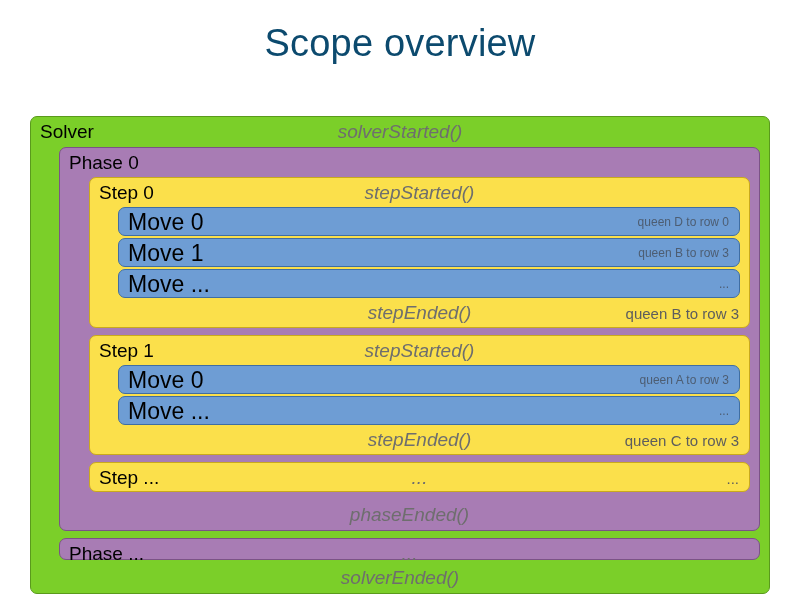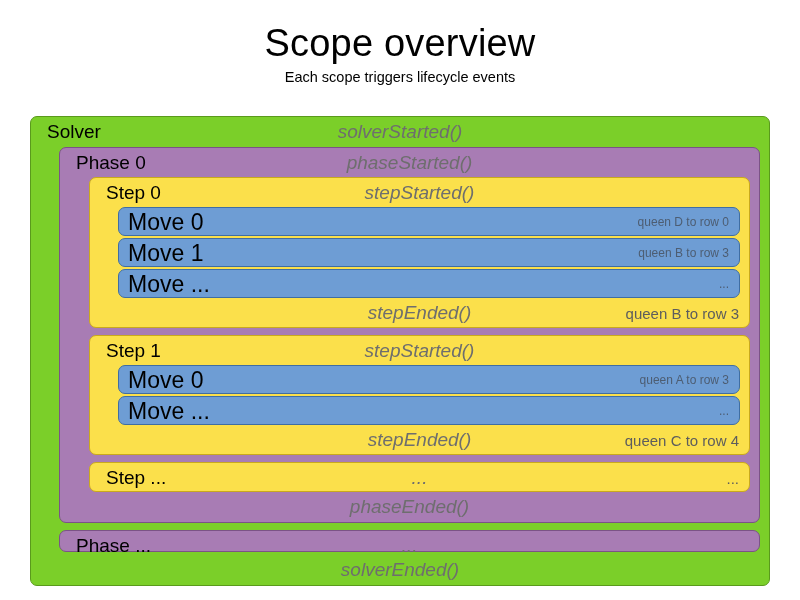--- a/index.html
+++ b/index.html
@@ -22,21 +22,21 @@
     box-sizing: border-box;
   }
 
   
   .heading {
     text-align: center;
     padding-top: 22px;
   }
   .title {
     font-size: 38px;
-    color: #000000;
+    color: #0c4a6e;
     line-height: 1.12;
     font-weight: normal;
     letter-spacing: 0.2px;
   }
   .subtitle {
     font-size: 14.5px;
     color: #000000;
     line-height: 1.2;
     margin-top: 4px;
   }
@@ -48,21 +48,21 @@
     border-radius: 7px;
     border: 1px solid rgba(0,0,0,0.45);
   }
 
   .scope > .scope-head {
     position: relative;
     height: 28px;
   }
   .scope-label {
     position: absolute;
-    left: 16px;
+    left: 9px;
     top: 50%;
     transform: translateY(-50%);
     font-size: 19px;
     color: #000000;
     white-space: nowrap;
   }
   .scope-event {
     position: absolute;
     left: 0;
     right: 0;
@@ -121,21 +121,21 @@
     margin-top: 7px;
     height: 22px;
   }
 
   
   .step {
     background: #fbe04b;
     border-color: #c9a91d;
     margin-bottom: 7px;
   }
-  .step:last-child { margin-bottom: 0; }
+  .step:last-child { margin-bottom: 8px; }
   .step > .scope-head { height: 29px; }
   .step > .scope-foot { height: 29px; }
   .step-body {
     padding: 0 9px 0 28px;
   }
   .step-ellipsis {
     height: 30px;
     margin-bottom: 0;
   }
 
@@ -171,37 +171,35 @@
 
   .spacer-2 { height: 2px; }
 </style>
 </head>
 <body>
 
 <div class="page">
 
   <div class="heading">
     <div class="title">Scope overview</div>
-    <div class="subtitle">Each scope triggers lifecycle events</div>
   </div>
 
   <div class="scope solver">
 
     <div class="scope-head">
       <span class="scope-label">Solver</span>
       <span class="scope-event">solverStarted()</span>
     </div>
 
     <div class="solver-body">
 
       <div class="scope phase">
 
         <div class="scope-head">
           <span class="scope-label">Phase 0</span>
-          <span class="scope-event">phaseStarted()</span>
         </div>
 
         <div class="phase-body">
 
           <div class="scope step">
             <div class="scope-head">
               <span class="scope-label">Step 0</span>
               <span class="scope-event">stepStarted()</span>
             </div>
 
@@ -238,21 +236,21 @@
                 <span class="move-detail">queen A to row 3</span>
               </div>
               <div class="move">
                 <span class="move-label">Move ...</span>
                 <span class="move-detail">...</span>
               </div>
             </div>
 
             <div class="scope-foot">
               <span class="scope-event">stepEnded()</span>
-              <span class="scope-detail">queen C to row 4</span>
+              <span class="scope-detail">queen C to row 3</span>
             </div>
           </div>
 
           <div class="scope step step-ellipsis">
             <div class="scope-head">
               <span class="scope-label">Step ...</span>
               <span class="scope-event">...</span>
               <span class="scope-detail">...</span>
             </div>
           </div>

